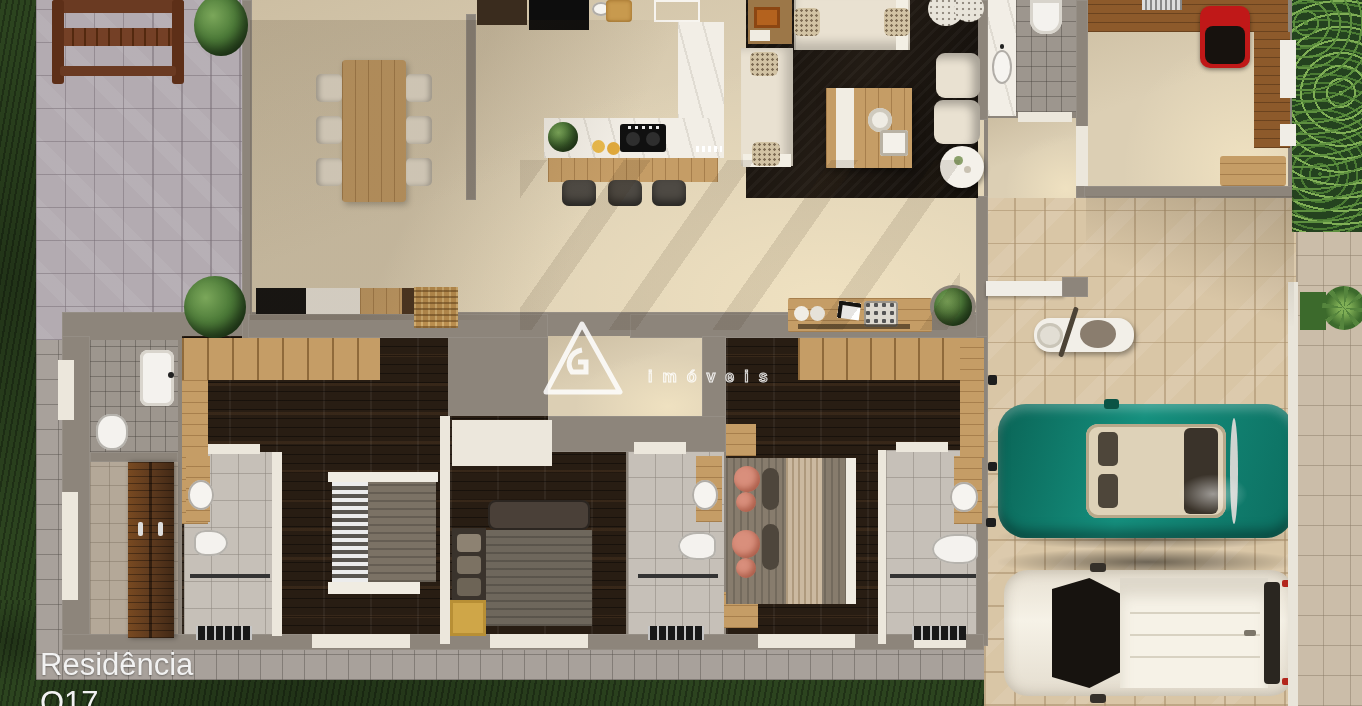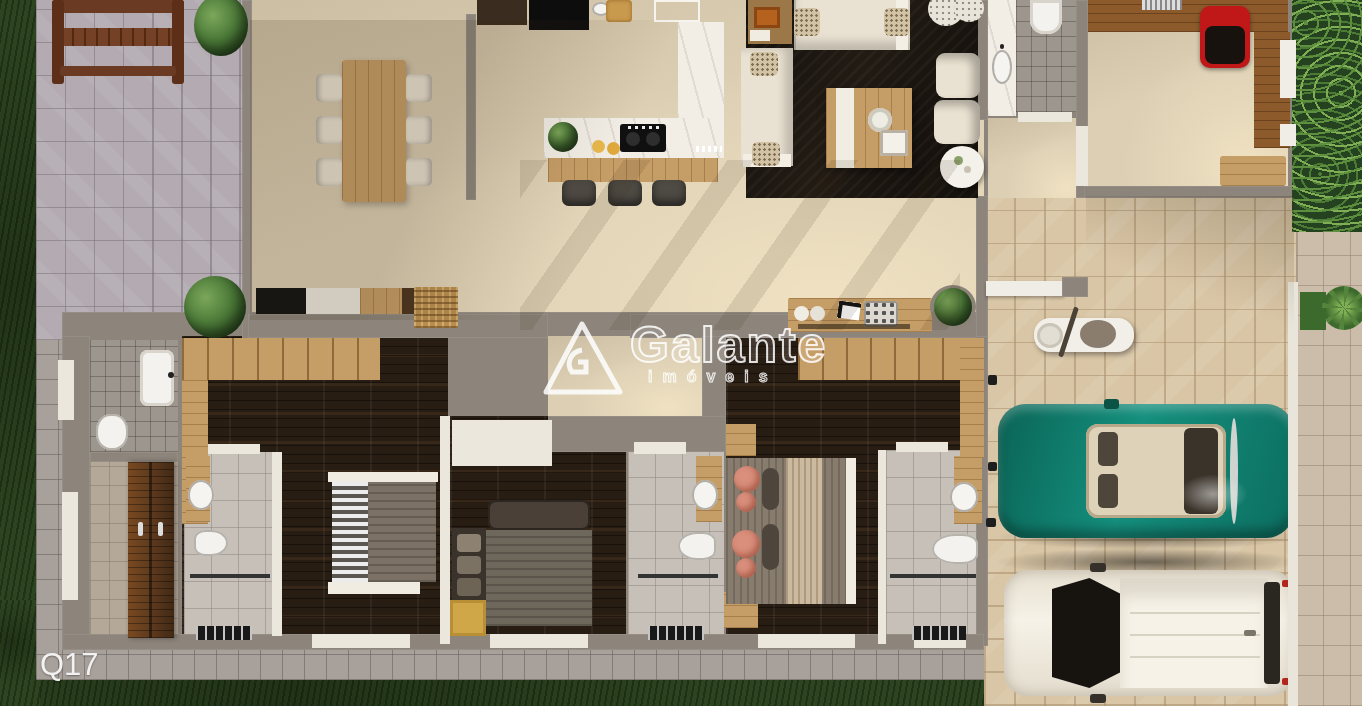--- a/index.html
+++ b/index.html
@@ -351,21 +351,21 @@
 
   <div class="abs shadow-band" style="left:250px;top:20px;width:480px;height:300px;"></div>
   <div class="abs" style="left:520px;top:160px;width:440px;height:170px;background:repeating-linear-gradient(125deg,rgba(60,44,24,.12) 0 22px,transparent 22px 85px);"></div>
   <div class="abs" style="left:1086px;top:196px;width:208px;height:130px;background:linear-gradient(200deg,rgba(40,30,15,.22),transparent 65%);"></div>
 
   <div class="abs" style="left:540px;top:316px;width:330px;height:80px;">
     <svg width="84" height="78" viewBox="0 0 84 78" class="abs" style="left:0;top:4px;opacity:.85;">
       <path d="M42 4 L80 72 L6 72 Z" fill="none" stroke="#ffffff" stroke-width="5" stroke-linejoin="round"></path>
       <path d="M42 30 C30 32 26 44 32 52 L46 52 L46 42 L38 42" fill="none" stroke="#ffffff" stroke-width="5"></path>
     </svg>
-    <div id="wm-brand" class="abs" style="left:90px;top:0;">Galante</div>
     <div id="wm-sub" class="abs" style="left:108px;top:52px;">imóveis</div>
   </div>
 
   <div id="caption" class="abs" style="left:40px;top:646px;width:300px;">
+    <div>Residência</div>
     <div>Q17</div>
   </div>
 
 </div>
 
 </body></html>

